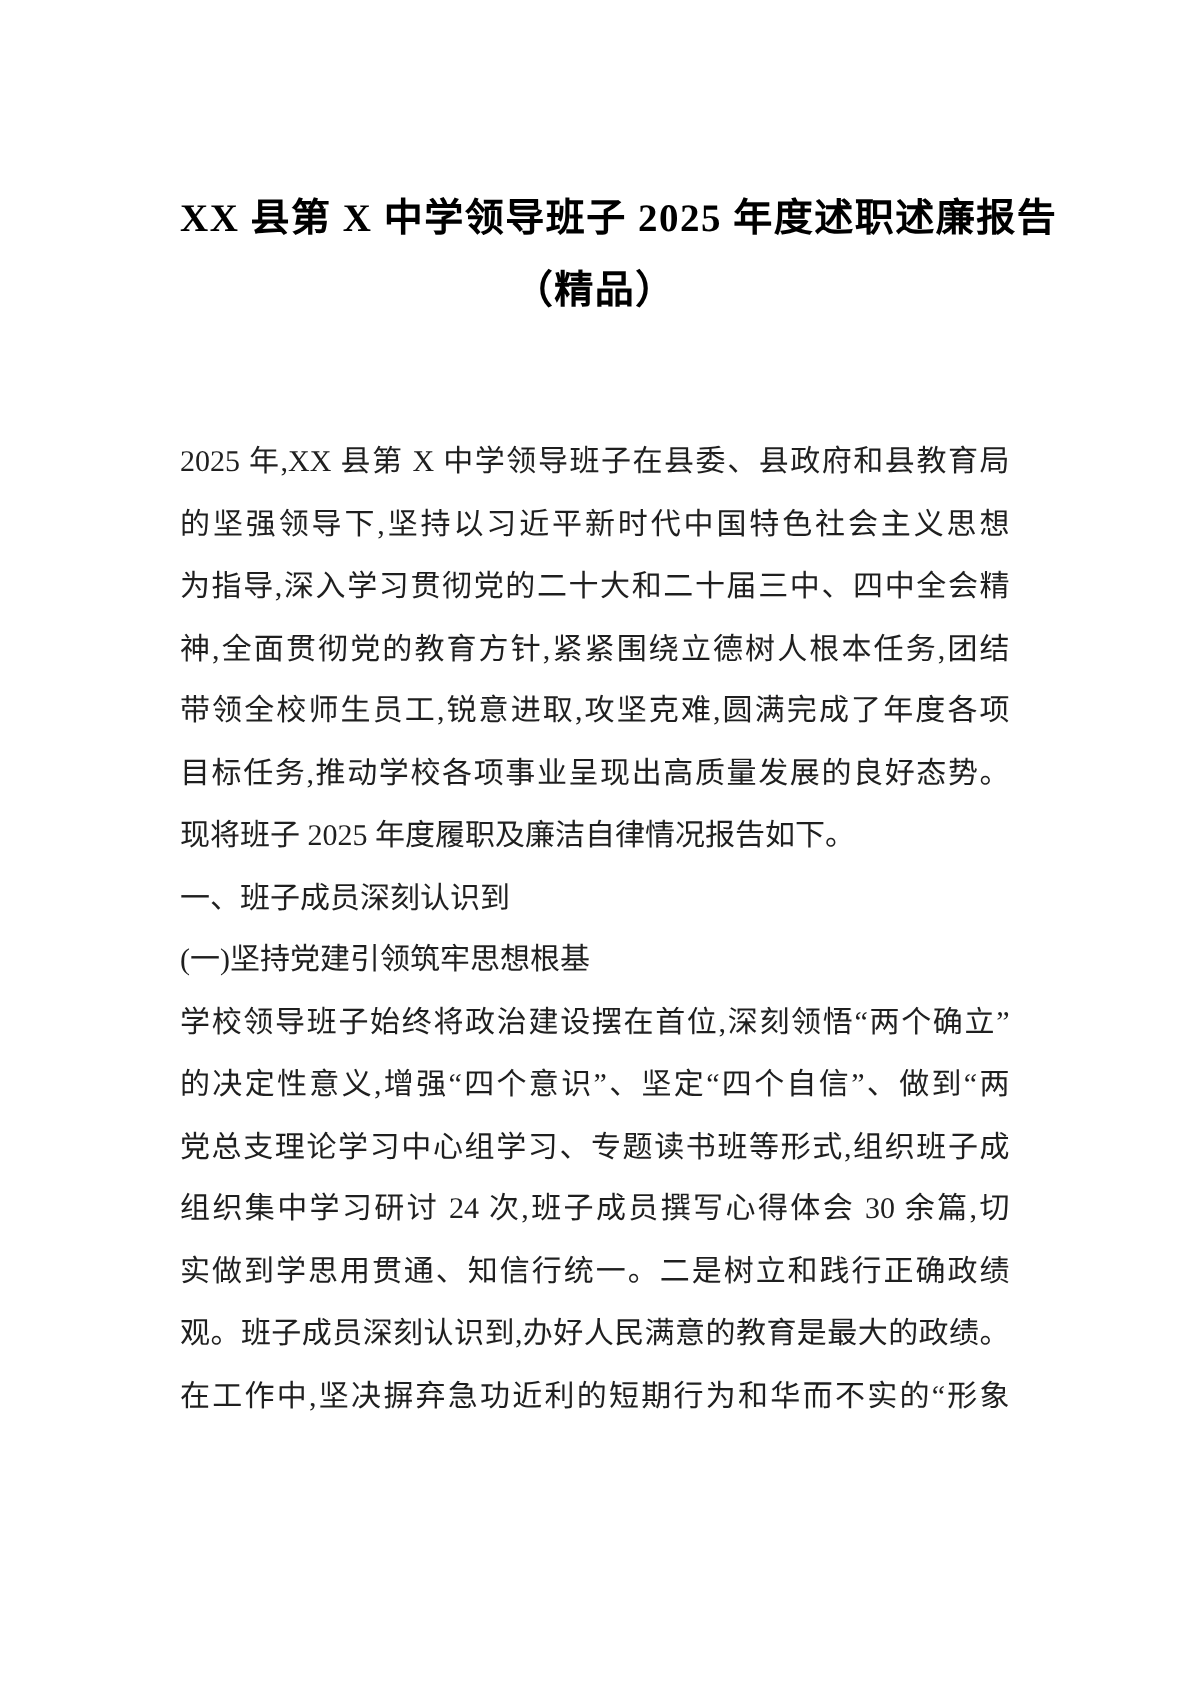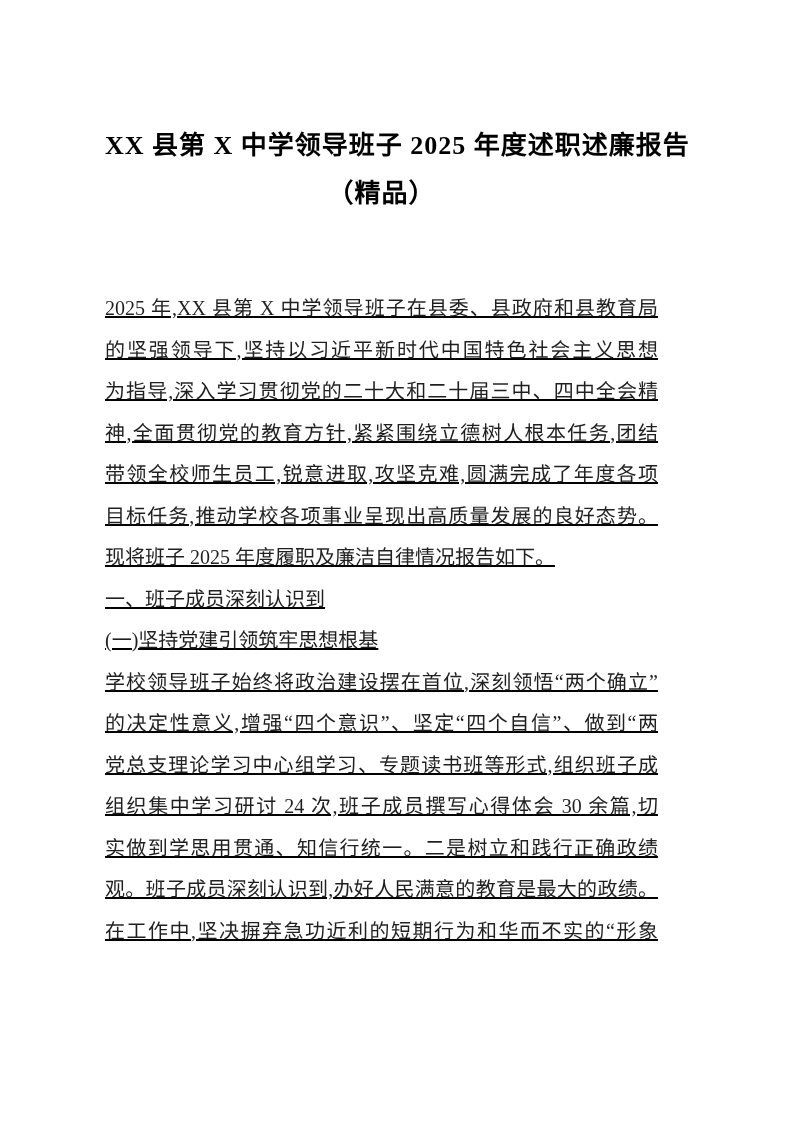--- a/index.html
+++ b/index.html
@@ -7,35 +7,35 @@
   .page {
     position: relative;
     width: 793px;
     height: 1122px;
     background: #ffffff;
     overflow: hidden;
     font-family: "Liberation Serif", "DejaVu Serif", serif;
   }
   .content {
     position: absolute;
-    left: 105px;
+    left: 120px;
     top: 0;
     width: 553px;
   }
   .title-block { padding-top: 122px; }
   .title-line {
     font-size: 26px;
     font-weight: bold;
     line-height: 48px;
     text-align: center;
     color: #000000;
     letter-spacing: 1px;
     white-space: nowrap;
   }
-  .body-block { margin-top: 70px; text-decoration: underline; }
+  .body-block { margin-top: 70px; }
   .line {
     font-size: 20px;
     line-height: 41.5px;
     color: #1f1f1f;
     white-space: nowrap;
     overflow: hidden;
   }
   .line.justify {
     text-align: justify;
     text-align-last: justify;

